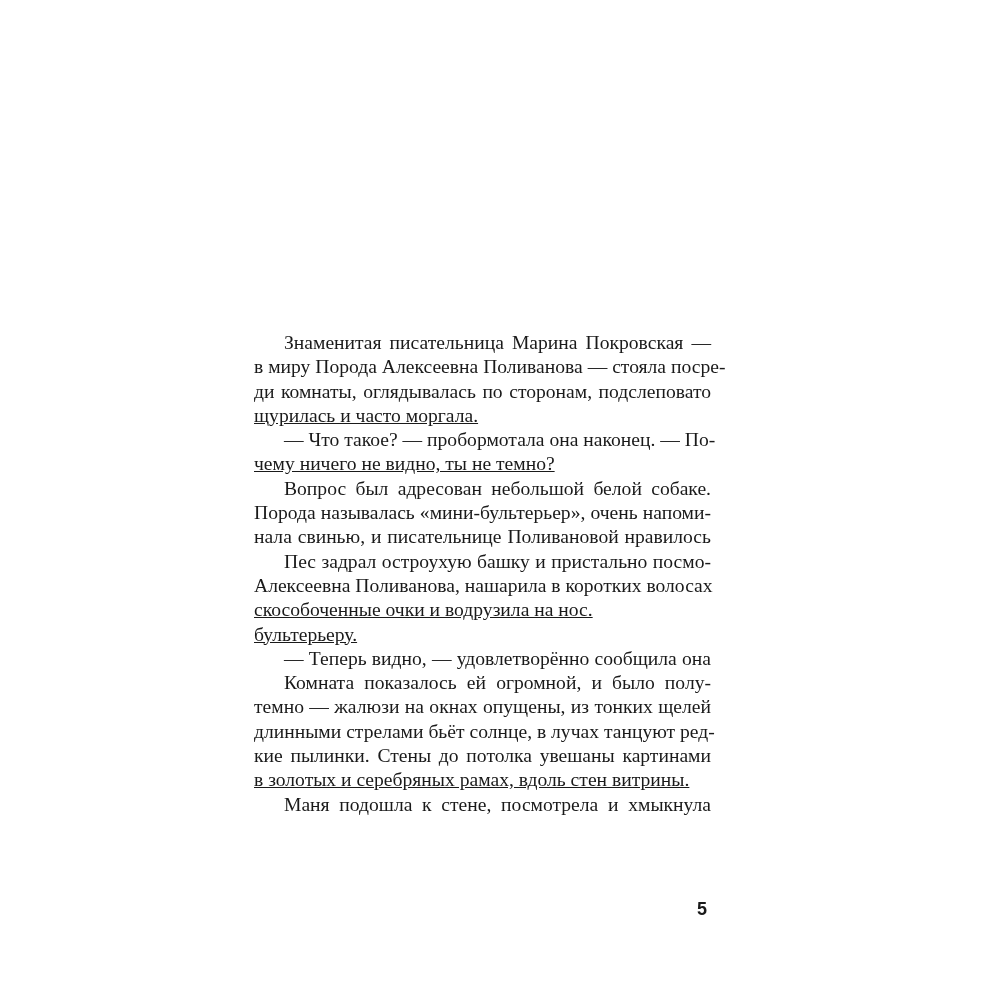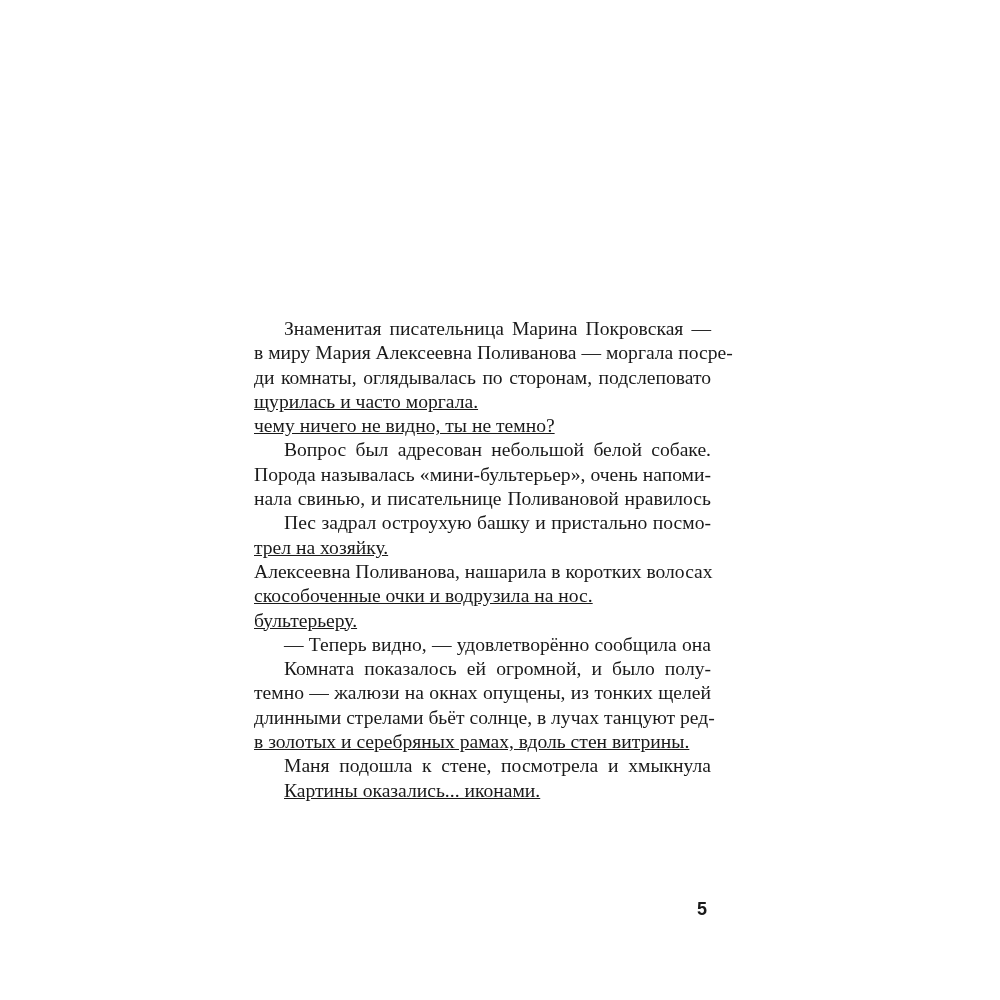--- a/index.html
+++ b/index.html
@@ -1,20 +1,20 @@
 <!DOCTYPE html>
 <html><head>
   <meta charset="utf-8">
   <style>
     html, body { margin: 0; padding: 0; background: #ffffff; }
     body { width: 1000px; height: 1000px; position: relative; overflow: hidden; }
     .text-block {
       position: absolute;
       left: 254px;
-      top: 317px;
+      top: 331px;
       width: 457px;
       font-family: "Liberation Serif", "DejaVu Serif", serif;
       font-size: 19.6px;
       line-height: 24.3px;
       color: #1a1a1a;
     }
     .line {
       display: block;
       white-space: nowrap;
       text-align: justify;
@@ -31,34 +31,34 @@
       font-weight: bold;
       font-size: 18px;
       color: #1a1a1a;
     }
   </style>
 </head>
 <body>
 
 <div class="text-block">
   <span class="line indent">Знаменитая писательница Марина Покровская —</span>
-  <span class="line">в миру Мария Алексеевна Поливанова — моргала посре-</span>
+  <span class="line">в миру Порода Алексеевна Поливанова — стояла посре-</span>
   <span class="line">ди комнаты, оглядывалась по сторонам, подслеповато</span>
   <span class="line last">щурилась и часто моргала.</span>
+  <span class="line indent">— Что такое? — пробормотала она наконец. — По-</span>
   <span class="line last">чему ничего не видно, ты не темно?</span>
   <span class="line indent">Вопрос был адресован небольшой белой собаке.</span>
   <span class="line">Порода называлась «мини-бультерьер», очень напоми-</span>
   <span class="line">нала свинью, и писательнице Поливановой нравилось</span>
   <span class="line indent">Пес задрал остроухую башку и пристально посмо-</span>
-  <span class="line last">трел на хозяйку.</span>
   <span class="line">Алексеевна Поливанова, нашарила в коротких волосах</span>
   <span class="line last">скособоченные очки и водрузила на нос.</span>
   <span class="line last">бультерьеру.</span>
   <span class="line indent">— Теперь видно, — удовлетворённо сообщила она</span>
   <span class="line indent">Комната показалось ей огромной, и было полу-</span>
   <span class="line">темно — жалюзи на окнах опущены, из тонких щелей</span>
   <span class="line">длинными стрелами бьёт солнце, в лучах танцуют ред-</span>
+  <span class="line">кие пылинки. Стены до потолка увешаны картинами</span>
   <span class="line last">в золотых и серебряных рамах, вдоль стен витрины.</span>
   <span class="line indent">Маня подошла к стене, посмотрела и хмыкнула</span>
-  <span class="line indent last">Картины оказались... иконами.</span>
 </div>
 
 <div class="page-number">5</div>
 
 </body></html>

